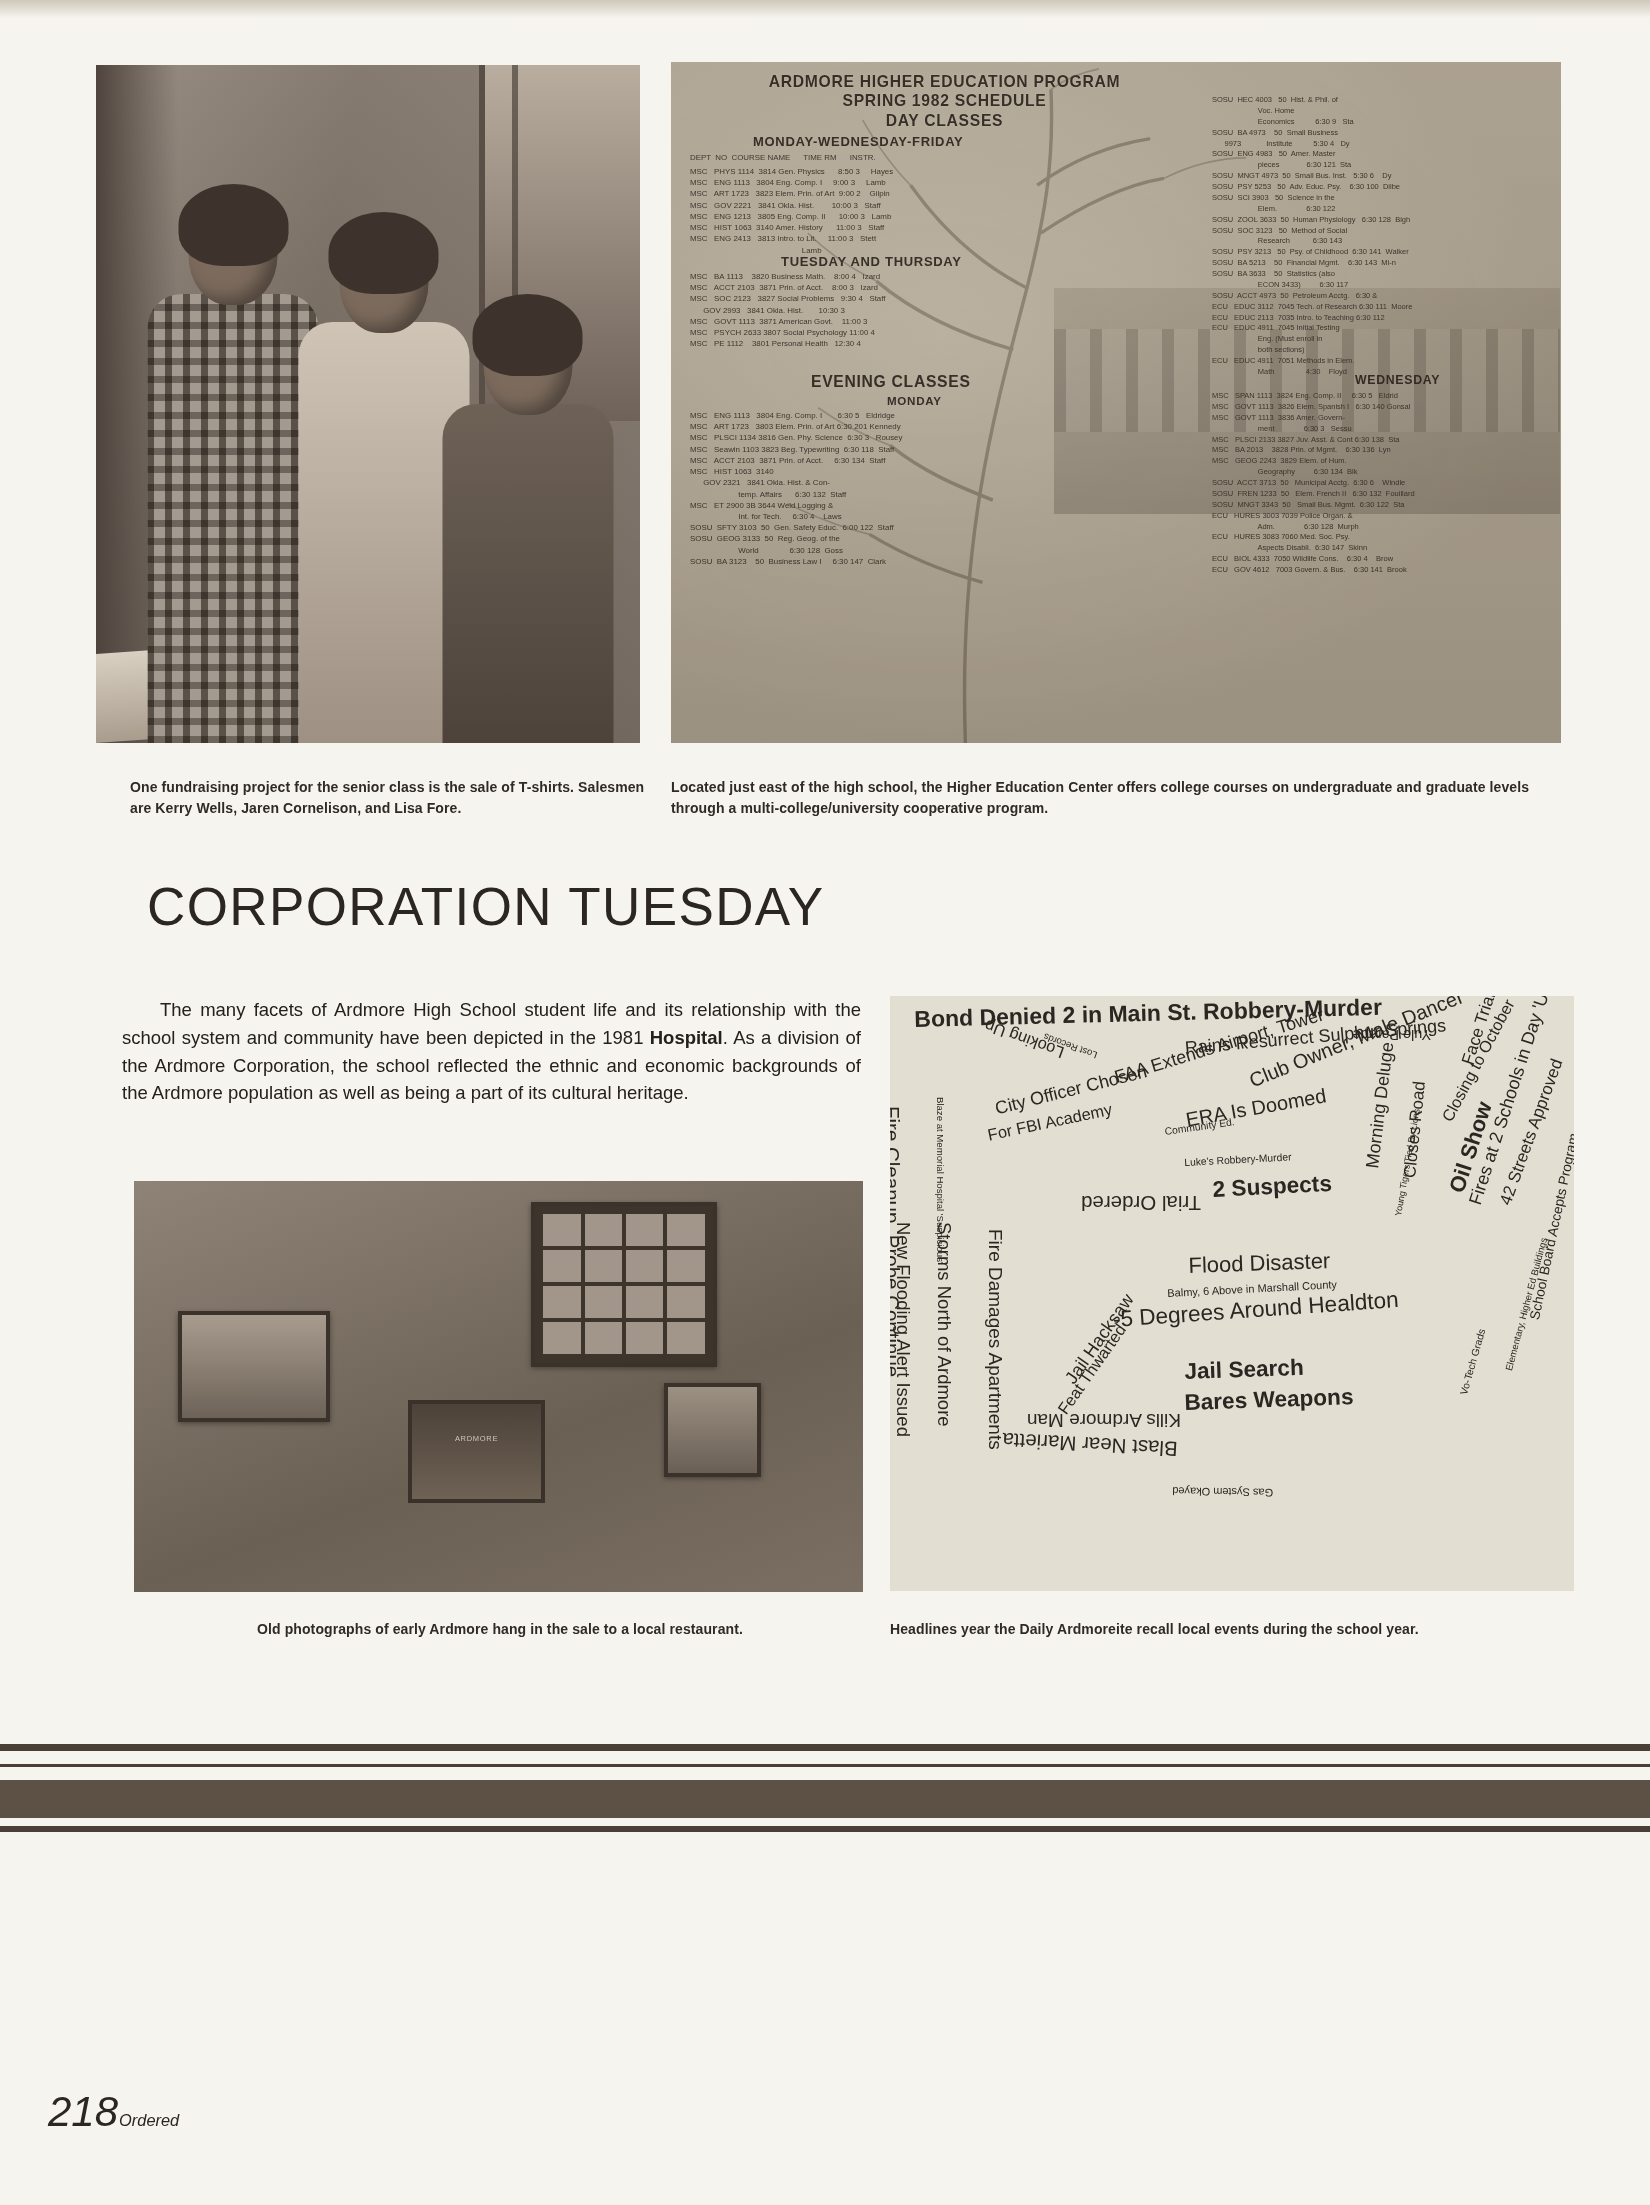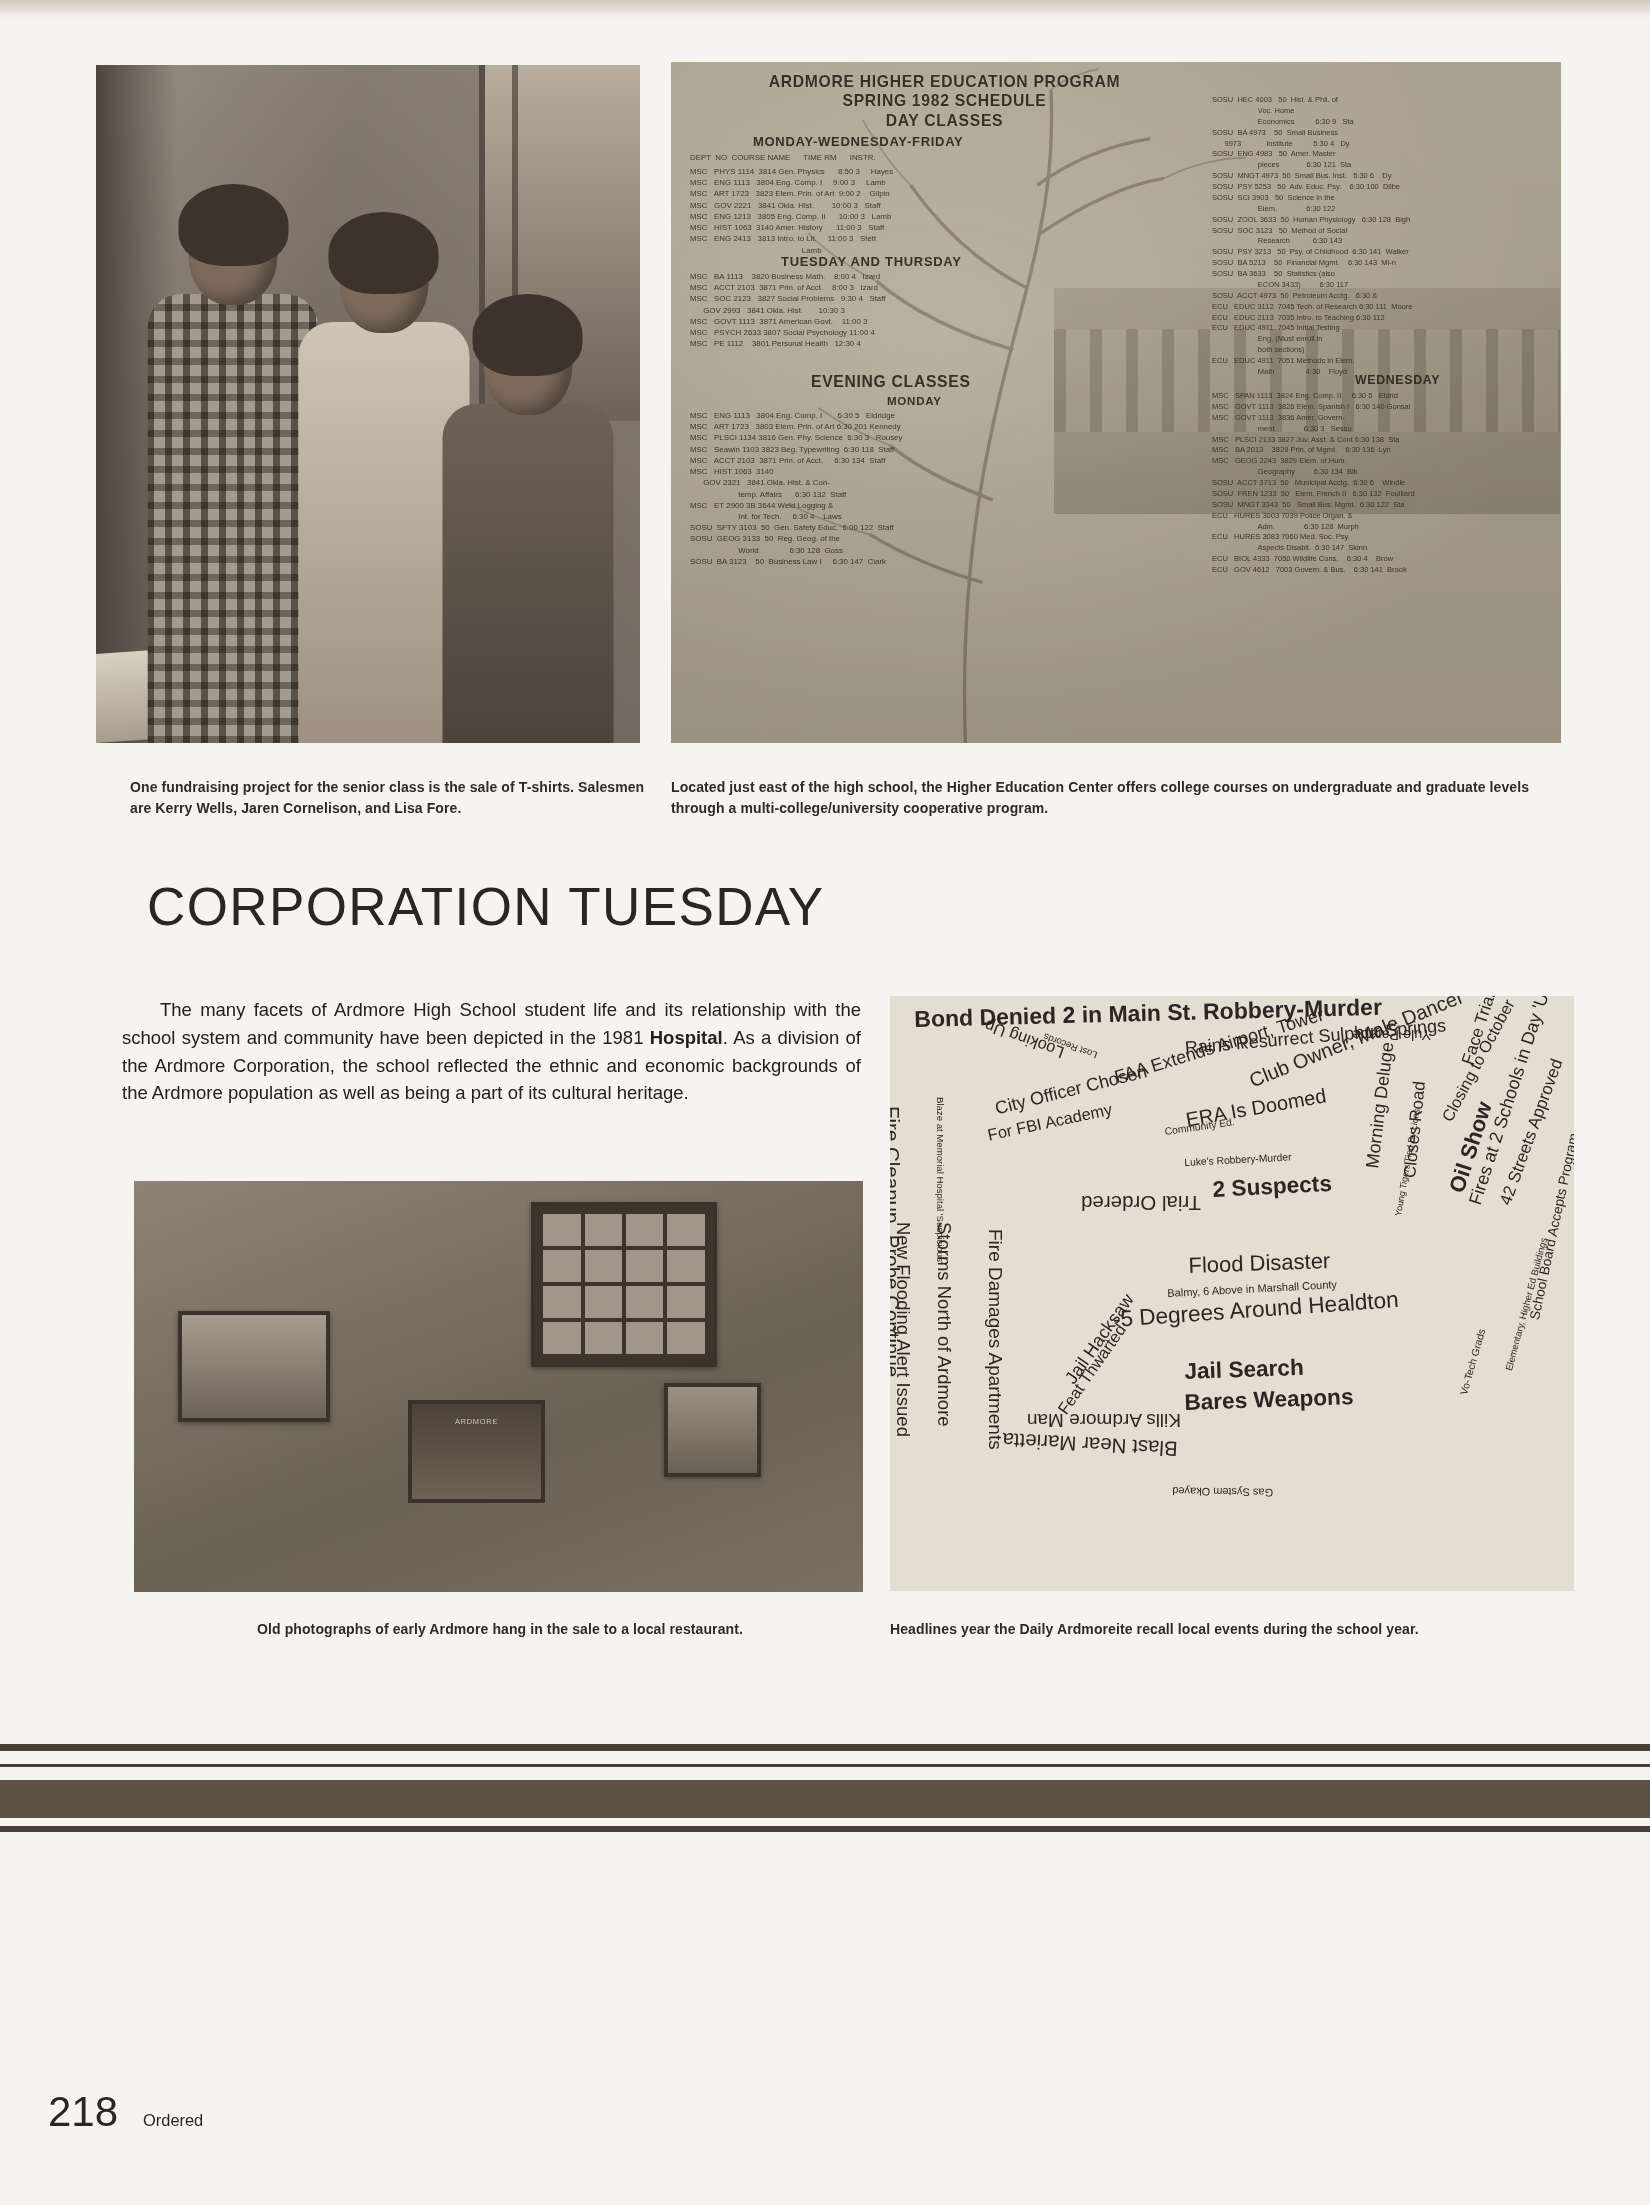--- a/index.html
+++ b/index.html
@@ -242,21 +242,21 @@
   .frame-photo1 { left: 44px; top: 130px; width: 144px; height: 103px; background: linear-gradient(180deg,#a89c8f,#6d6257); }
   .frame-photo3 { left: 530px; top: 202px; width: 89px; height: 86px; background: linear-gradient(180deg,#9d9184,#6a5f54); }
   .plaque {
     position: absolute;
     left: 274px; top: 219px; width: 137px; height: 103px;
     background: linear-gradient(180deg,#4d4239,#6e6255);
     border: 4.1px solid #3a312a;
     color: #cfc6b8;
     font-size: 7.5px;
     text-align: center;
-    padding-top: 13px;
+    padding-top: 30px;
     box-sizing: border-box;
     letter-spacing: 0.7px;
   }
 
   
   .photo-headlines {
     position: absolute;
     left: 890px;
     top: 996px;
     width: 684px;
@@ -283,21 +283,22 @@
   .rule-3 { top: 1780px; height: 38px; background: #5d5044; }
   .rule-4 { top: 1826px; height: 5.5px; }
 
   
   .folio {
     position: absolute;
     left: 48px;
     top: 2088px;
     display: flex;
     align-items: baseline;
-    gap: 25px;
+    gap: 1px;
+    font-style: italic;
   }
   .folio-number {
     font-size: 42px;
     color: #2c2622;
     font-family: "Liberation Sans", sans-serif;
   }
   .folio-label {
     font-size: 16.4px;
     color: #2c2622;
     font-family: "Liberation Sans", sans-serif;

